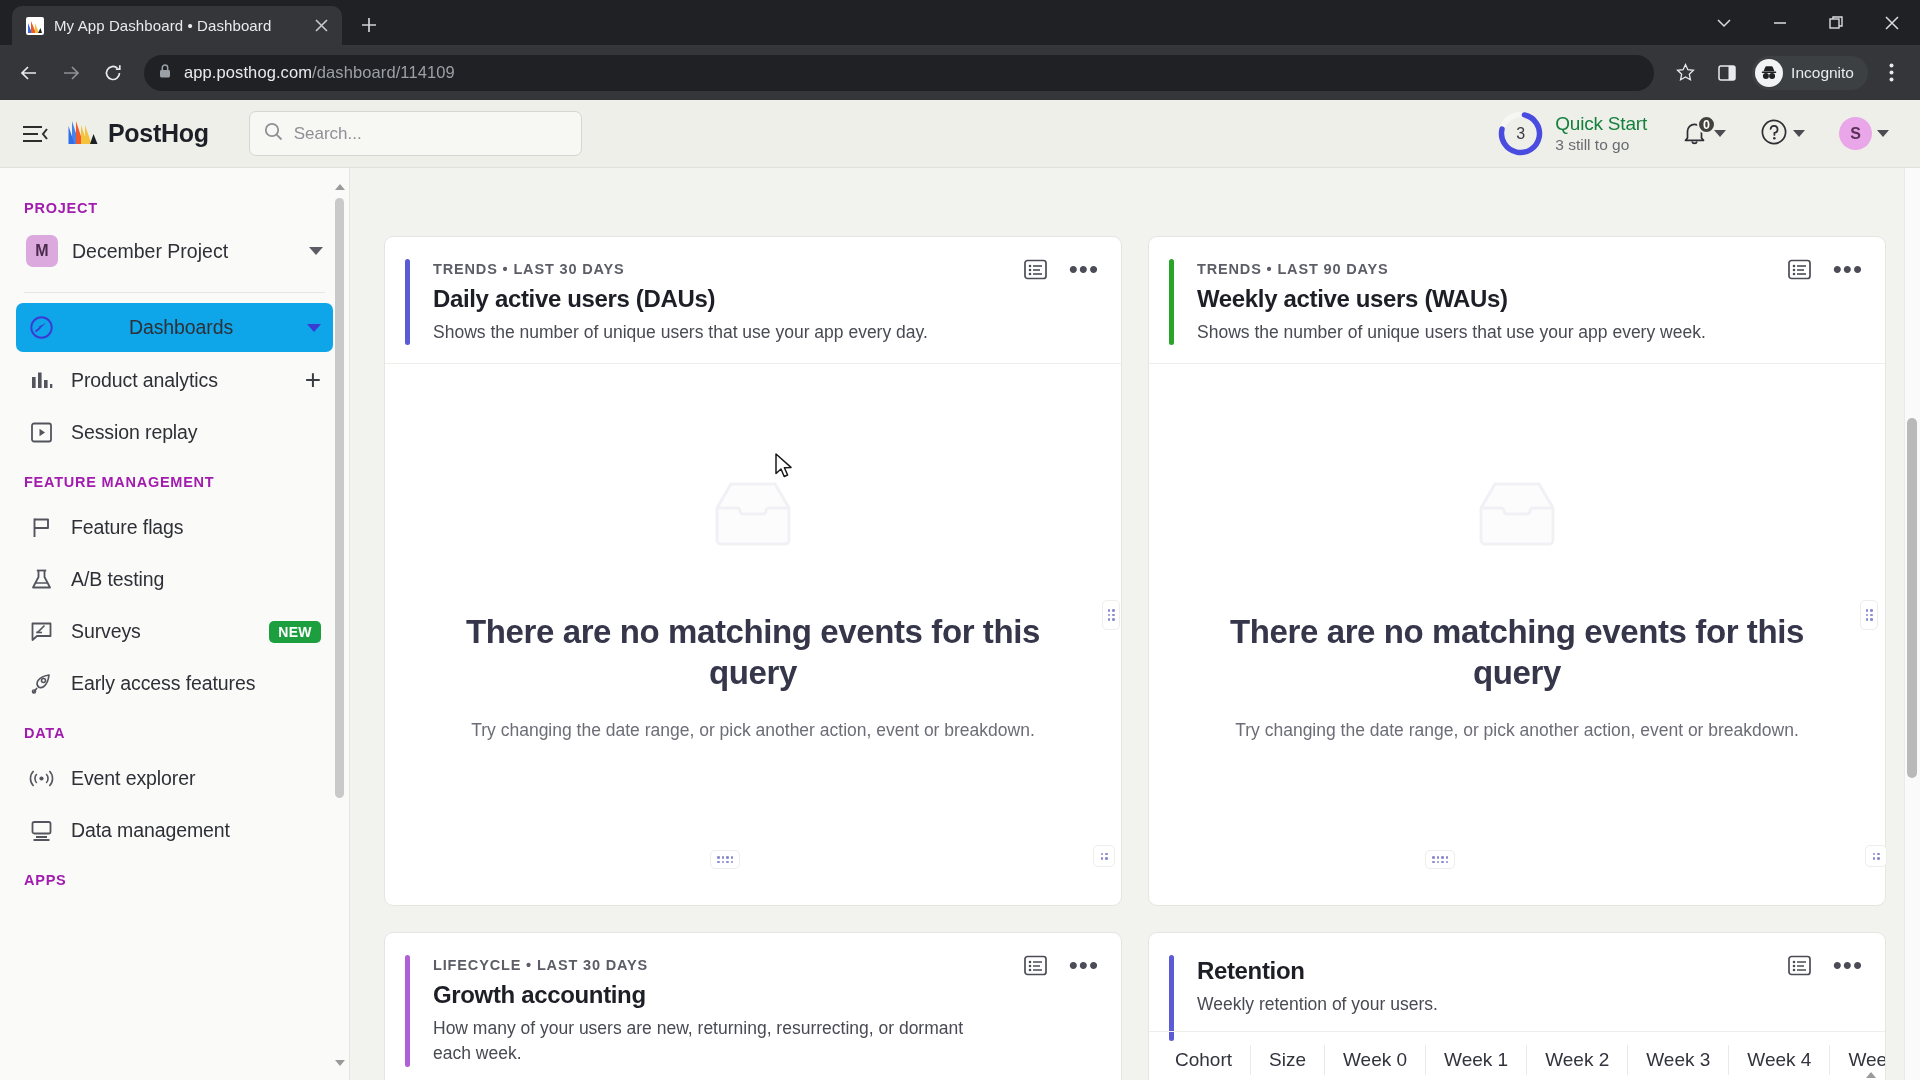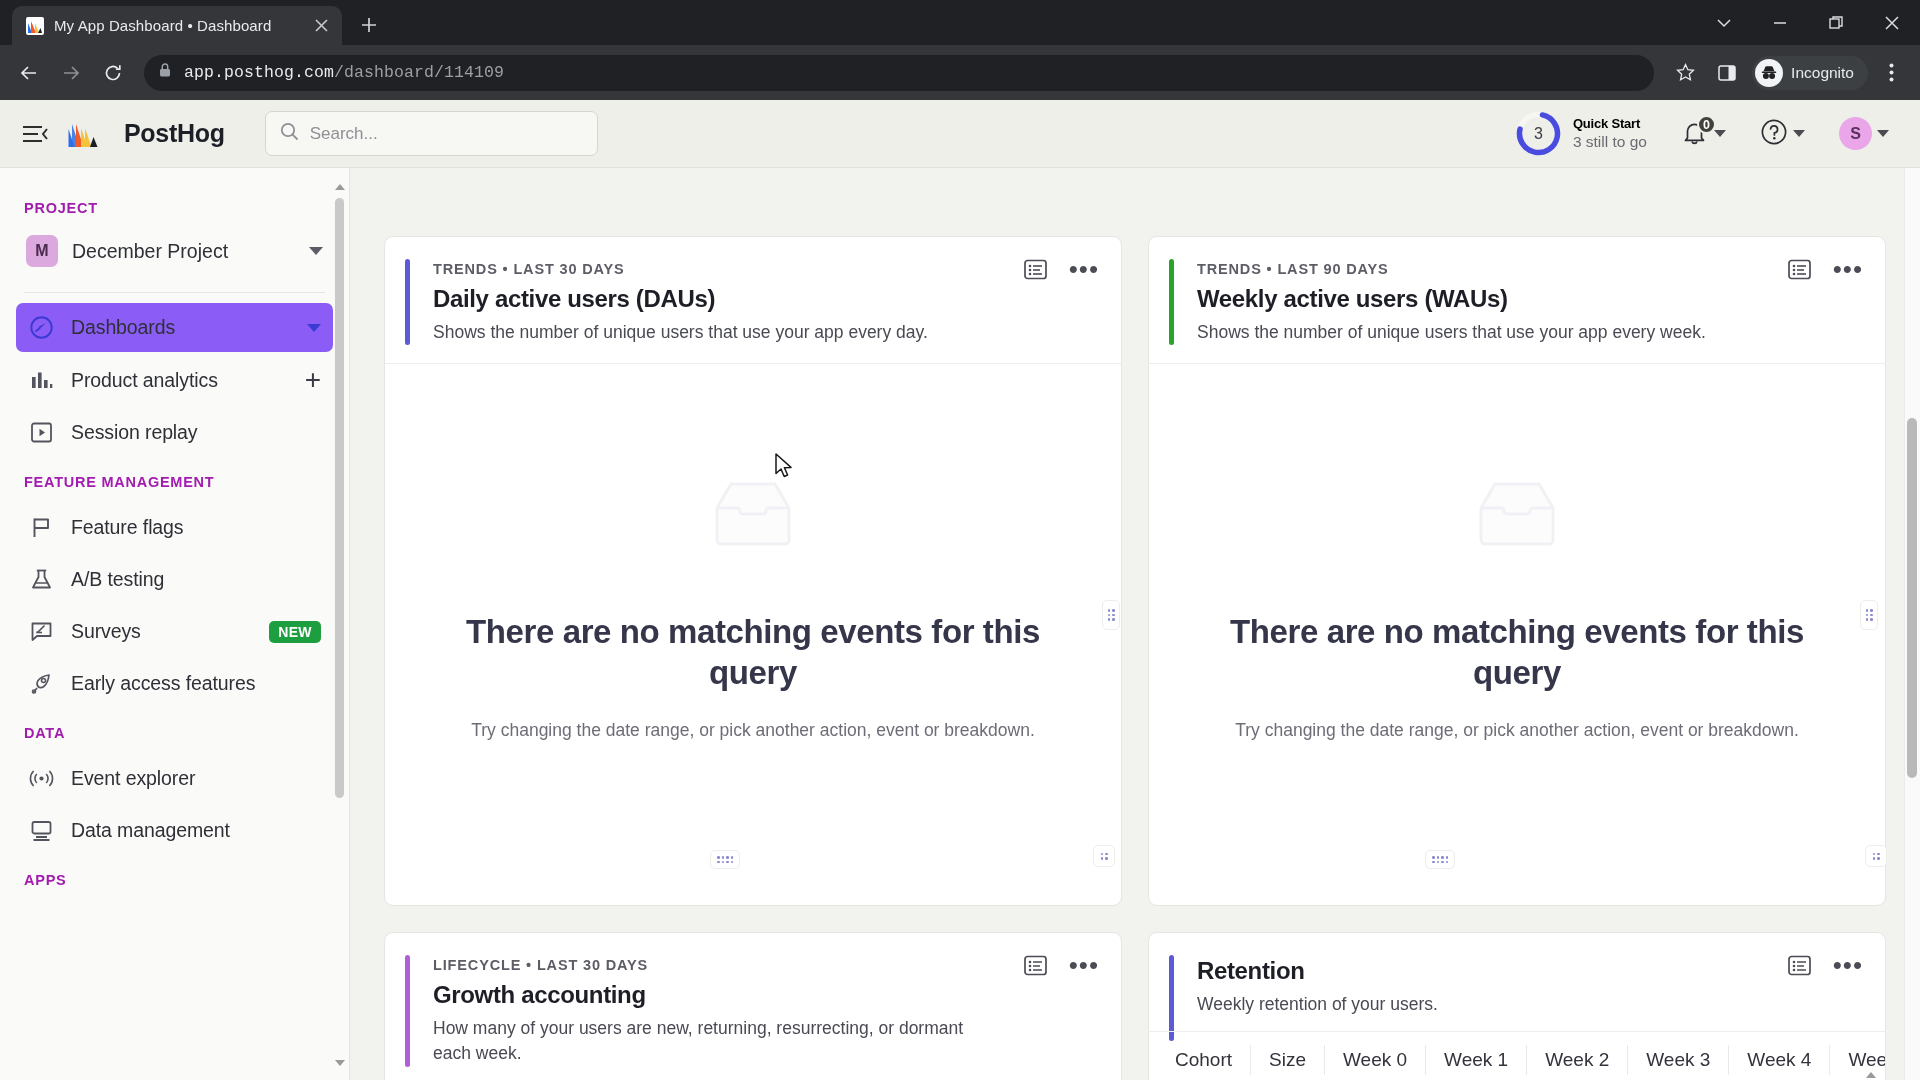--- a/index.html
+++ b/index.html
@@ -51,21 +51,21 @@
   .toolbar {
     height: 55px; background: #35363a; display: flex; align-items: center;
     padding: 0 10px; gap: 4px; flex: 0 0 55px;
   }
   .tb-icon {
     width: 38px; height: 38px; border-radius: 50%; display: flex;
     align-items: center; justify-content: center; color: #e8eaed; flex: 0 0 38px;
   }
   .omnibox {
     flex: 1; height: 36px; background: #202124; border-radius: 18px; margin: 0 8px;
-    display: flex; align-items: center; padding: 0 14px; gap: 12px; min-width: 0; font-family: Liberation Mono, monospace;
+    display: flex; align-items: center; padding: 0 14px; gap: 12px; min-width: 0;
   }
   .omnibox-url {
     font-size: 16.5px; color: #9aa0a6; white-space: nowrap; overflow: hidden;
     letter-spacing: 0.1px;
   }
   .omnibox-url b { color: #e8eaed; font-weight: 400; }
   .incognito-pill {
     height: 34px; border-radius: 17px; background: #3c4043; display: flex;
     align-items: center; gap: 8px; padding: 0 14px 0 3px; color: #e8eaed;
     font-size: 15.5px; margin-left: 2px;
@@ -80,40 +80,40 @@
 
   .app-header {
     height: 68px; flex: 0 0 68px; background: #eeefe9; display: flex; align-items: center;
     padding: 0 22px 0 18px; gap: 16px; border-bottom: 1px solid #e0e0dc;
     position: relative;
   }
   .hamburger {
     width: 34px; height: 34px; display: flex; align-items: center; justify-content: center;
     color: #2d2d2d; flex: 0 0 34px;
   }
-  .brand { display: flex; align-items: flex-end; gap: 26px; }
+  .brand { display: flex; align-items: flex-start; gap: 10px; }
   .brand-mark { width: 30px; height: 26px; display: block; }
   .brand-name { font-size: 25px; font-weight: 700; color: #1d1f27; letter-spacing: -0.3px; }
   .app-search {
     width: 333px; height: 45px; background: #f7f7f3; border: 1px solid #d5d6d0;
     border-radius: 7px; display: flex; align-items: center; gap: 11px; padding: 0 14px;
     margin-left: 24px;
   }
   .app-search-ph { color: #8f9096; font-size: 17px; }
   .header-right {
     margin-left: auto; display: flex; align-items: center; gap: 0;
   }
   .quickstart { display: flex; align-items: center; gap: 11px; padding: 0 10px; }
   .qs-ring { position: relative; width: 47px; height: 47px; flex: 0 0 47px; }
   .qs-ring-num {
     position: absolute; inset: 0; display: flex; align-items: center; justify-content: center;
     font-size: 16px; color: #3b3b44; font-weight: 400;
   }
   .qs-text { line-height: 1.15; }
-  .qs-title { font-size: 13px; color: #000000; font-weight: 700; letter-spacing: -0.2px; }
+  .qs-title { font-size: 19px; color: #15803d; font-weight: 400; letter-spacing: -0.2px; }
   .qs-sub { font-size: 15.5px; color: #6a6b72; margin-top: 1px; }
   .hdr-btn {
     display: flex; align-items: center; gap: 5px; padding: 6px 9px; border-radius: 6px;
     color: #2d2d34;
   }
   .bell-wrap { position: relative; width: 27px; height: 27px; }
   .bell-badge {
     position: absolute; top: -5px; right: -7px; min-width: 19px; height: 19px;
     border-radius: 10px; background: #43413c; color: #fff; font-size: 12.5px;
     font-weight: 700; display: flex; align-items: center; justify-content: center;
@@ -146,21 +146,21 @@
     width: 32px; height: 32px; border-radius: 7px; background: #dba9dd;
     display: flex; align-items: center; justify-content: center;
     font-size: 16px; font-weight: 600; color: #4b2a4d; flex: 0 0 32px;
   }
   .sb-project-name { font-size: 19.5px; color: #2f3037; flex: 1; }
   .sb-divider { height: 1px; background: #e6e6e2; margin: 16px 24px 10px 24px; }
   .sb-item {
     display: flex; align-items: center; gap: 16px; margin: 3px 16px; padding: 11px 12px;
     border-radius: 7px; color: #2f3037;
   }
-  .sb-item.active { background: #8b5cf6; }
+  .sb-item.active { background: #0ea5e9; text-align: center; }
   .sb-item .sb-icon { width: 27px; height: 27px; flex: 0 0 27px; display: flex; align-items: center; justify-content: center; color: #53545e; }
   .sb-item.active .sb-icon { color: #3b3bd4; }
   .sb-label { font-size: 19.5px; flex: 1; letter-spacing: -0.1px; }
   .sb-caret-blue { width: 0; height: 0; border-left: 7px solid transparent; border-right: 7px solid transparent; border-top: 8px solid #3b3bd4; }
   .sb-caret-grey { width: 0; height: 0; border-left: 7px solid transparent; border-right: 7px solid transparent; border-top: 8px solid #5b5c66; }
   .sb-plus { font-size: 28px; color: #3b3c45; line-height: 1; font-weight: 300; }
   .badge-new {
     background: #1e9f3f; color: #fff; font-size: 14px; font-weight: 700;
     padding: 3px 9px; border-radius: 5px; letter-spacing: 0.4px;
   }

